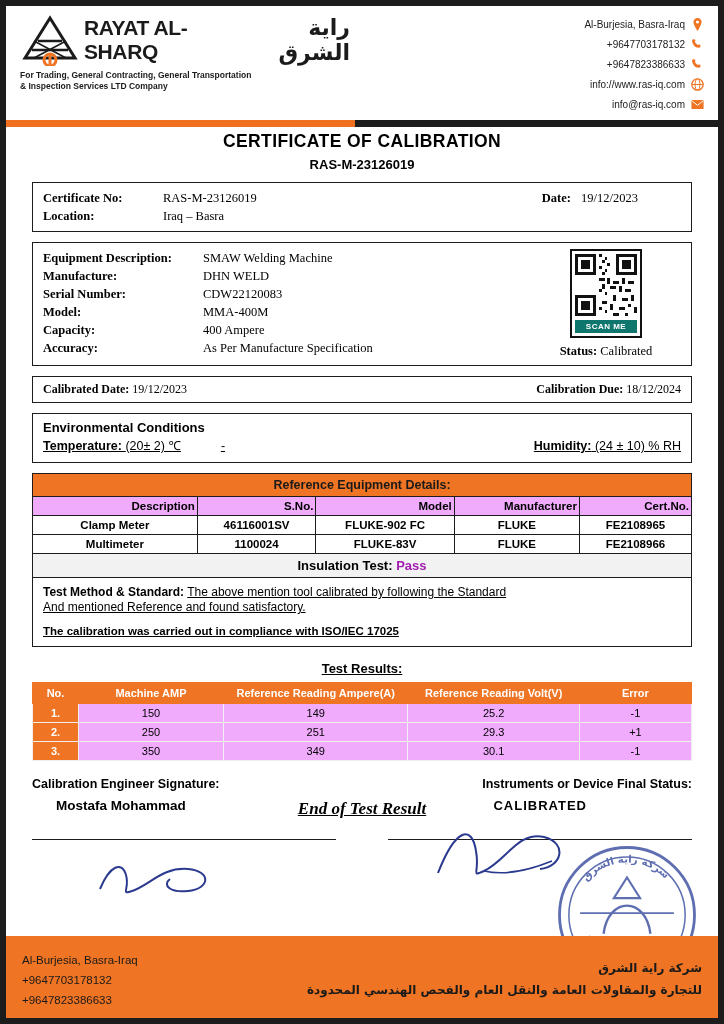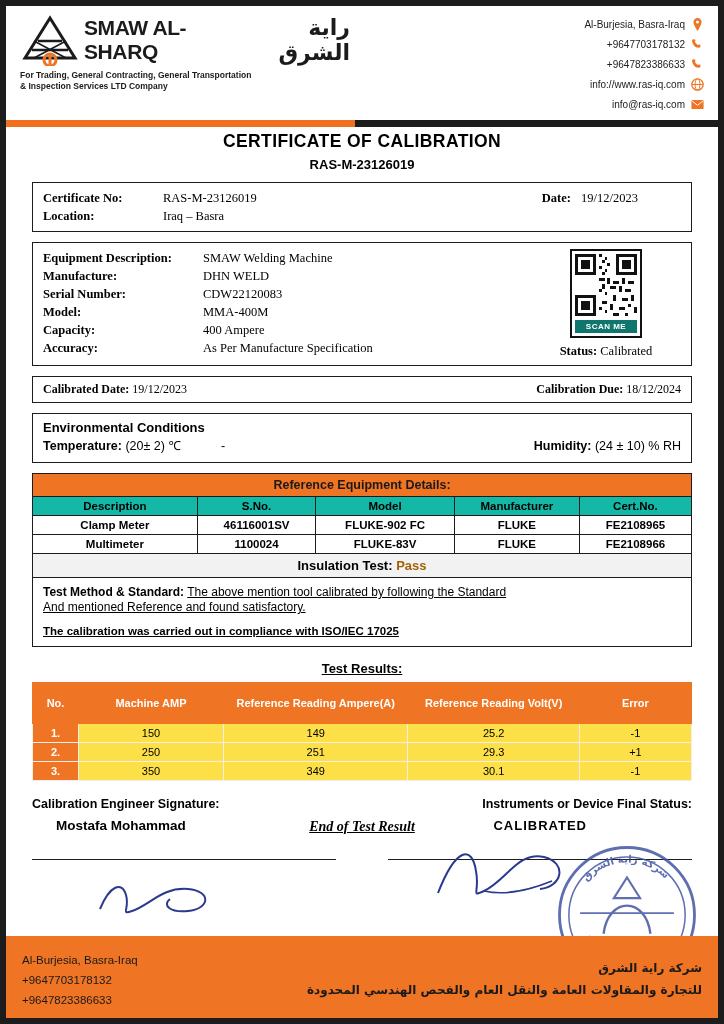--- a/index.html
+++ b/index.html
@@ -84,73 +84,73 @@
   .scanme {
     background:#0f766e; color:#fff; font-family:"Liberation Sans", sans-serif;
     font-size:8px; font-weight:bold; text-align:center; padding:2px 0; letter-spacing:0.5px;
   }
   .status-line { font-size:12.5px; margin-top:6px; }
 
   .caldate-row { display:flex; justify-content:space-between; font-size:12px; font-weight:bold; }
   .caldate-row .v { font-weight:normal; }
 
   .env-title { font-family:"Liberation Sans", sans-serif; font-size:13px; font-weight:bold; }
-  .env-row { display:flex; justify-content:space-between; align-items:baseline; margin-top:2px; font-family:"Liberation Sans", sans-serif; font-size:12.5px; }
+  .env-row { display:flex; justify-content:space-between; align-items:baseline; margin-top:2px; font-family:"Liberation Sans", sans-serif; font-size:12.5px;text-decoration:underline; }
   .env-row b { font-weight:bold; }
 
   
   .ref-head {
     background:#ef7423; color:#1a1a1a; text-align:center;
     font-family:"Liberation Sans", sans-serif; font-weight:bold; font-size:12.5px;
     padding:4px 0; border:1px solid #1c1c1c; border-bottom:none;
   }
   table.ref { width:100%; border-collapse:collapse; font-size:11.5px; font-family:"Liberation Sans", sans-serif; }
   table.ref th, table.ref td { border:1px solid #1c1c1c; text-align:center; padding:3px 2px; }
-  table.ref th { font-weight:bold; background:#14b8a6; }
+  table.ref th { font-weight:bold; background:#f0abfc;text-align:right; }
   table.ref td { font-weight:bold; }
   .insul {
     border:1px solid #1c1c1c; border-top:none; text-align:center;
     font-family:"Liberation Sans", sans-serif; font-weight:bold; font-size:13px;
     padding:4px 0; background:#f2f2f2;
   }
-  .insul .pass { color:#a16207;margin-top:41px; }
+  .insul .pass { color:#a21caf;margin-top:41px; }
 
   .method { border:1px solid #1c1c1c; border-top:none; padding:7px 10px 9px 10px; font-size:12px; font-family:"Liberation Sans", sans-serif; }
   .method .u { text-decoration:underline; }
   .method .l2 { display:block; margin-top:1px; }
   .method .compliance { display:block; margin-top:11px; font-weight:bold; text-decoration:underline; font-size:11.5px; }
 
   
   .tr-title { text-align:center; font-family:"Liberation Sans", sans-serif; font-weight:bold; font-size:13px; margin-top:14px; text-decoration:underline; }
   table.results { width:100%; border-collapse:collapse; margin-top:6px; font-family:"Liberation Sans", sans-serif; font-size:11px; }
   table.results th {
-    background:#ef7423; color:#fff; font-weight:bold; padding:14px 2px; 
+    background:#ef7423; color:#fff; font-weight:bold; padding:4px 2px; 
     border:1px solid #ef7423;
   }
-  table.results td { text-align:center; padding:3px 2px; background:#fde047; border:1px solid #efefef; }
+  table.results td { text-align:center; padding:3px 2px; background:#f0abfc; border:1px solid #efefef; }
   table.results td.no { background:#ef7423; color:#fff; font-weight:bold; width:46px; }
 
   
   .sig-wrap { display:flex; justify-content:space-between; margin-top:16px; position:relative; }
   .sig-col { width:46%; }
   .sig-title { font-family:"Liberation Sans", sans-serif; font-size:12.5px; font-weight:bold; }
   .sig-title.right { text-align:right; }
   .sig-name {
     font-family:"Liberation Sans", sans-serif; font-weight:bold; font-size:13.5px;
     margin-top:7px; padding-left:24px;
   }
   .sig-line { border-bottom:1.5px solid #1c1c1c; margin-top:26px; }
   .calibrated {
     font-family:"Liberation Sans", sans-serif; font-weight:bold; font-size:13px;
     letter-spacing:1px; text-align:center; margin-top:7px;
   }
   .end-of-test {
     position:absolute; left:50%; transform:translateX(-50%); top:22px;
     font-family:"Liberation Serif", serif; font-style:italic; font-weight:bold;
-    font-size:14px; text-decoration:underline; white-space:nowrap;
+    font-size:17px; text-decoration:underline; white-space:nowrap;
   }
 
   
   .scribble { position:absolute; }
 
   
   .stamp {
     position:absolute; right:16px; bottom:34px; width:150px; height:150px;
     opacity:0.82; pointer-events:none;
   }
@@ -181,21 +181,21 @@
         <span class="logo-mark">
           <svg width="60" height="52" viewBox="0 0 60 52">
             <path d="M5 44 L30 4 L55 44 Z" fill="none" stroke="#1b1b1b" stroke-width="3"></path>
             <path d="M12 36 L48 36" stroke="#1b1b1b" stroke-width="2.5"></path>
             <path d="M18 27 L42 27" stroke="#1b1b1b" stroke-width="2.5"></path>
             <path d="M14 44 L46 27 M46 44 L14 27" stroke="#1b1b1b" stroke-width="1.6"></path>
             <circle cx="30" cy="46" r="6" fill="none" stroke="#ef7423" stroke-width="3"></circle>
             <path d="M30 40 L30 52" stroke="#ef7423" stroke-width="3"></path>
           </svg>
         </span>
-        <span class="logo-text-en">SMAW AL-SHARQ</span>
+        <span class="logo-text-en">RAYAT AL-SHARQ</span>
         <span class="logo-text-ar">راية الشرق</span>
       </div>
       <div class="logo-sub">
         <div>For Trading, General Contracting, General Transportation</div>
         <div>&amp; Inspection Services LTD Company</div>
       </div>
     </div>
 
     <div class="contact-block">
       <div class="contact-line">

